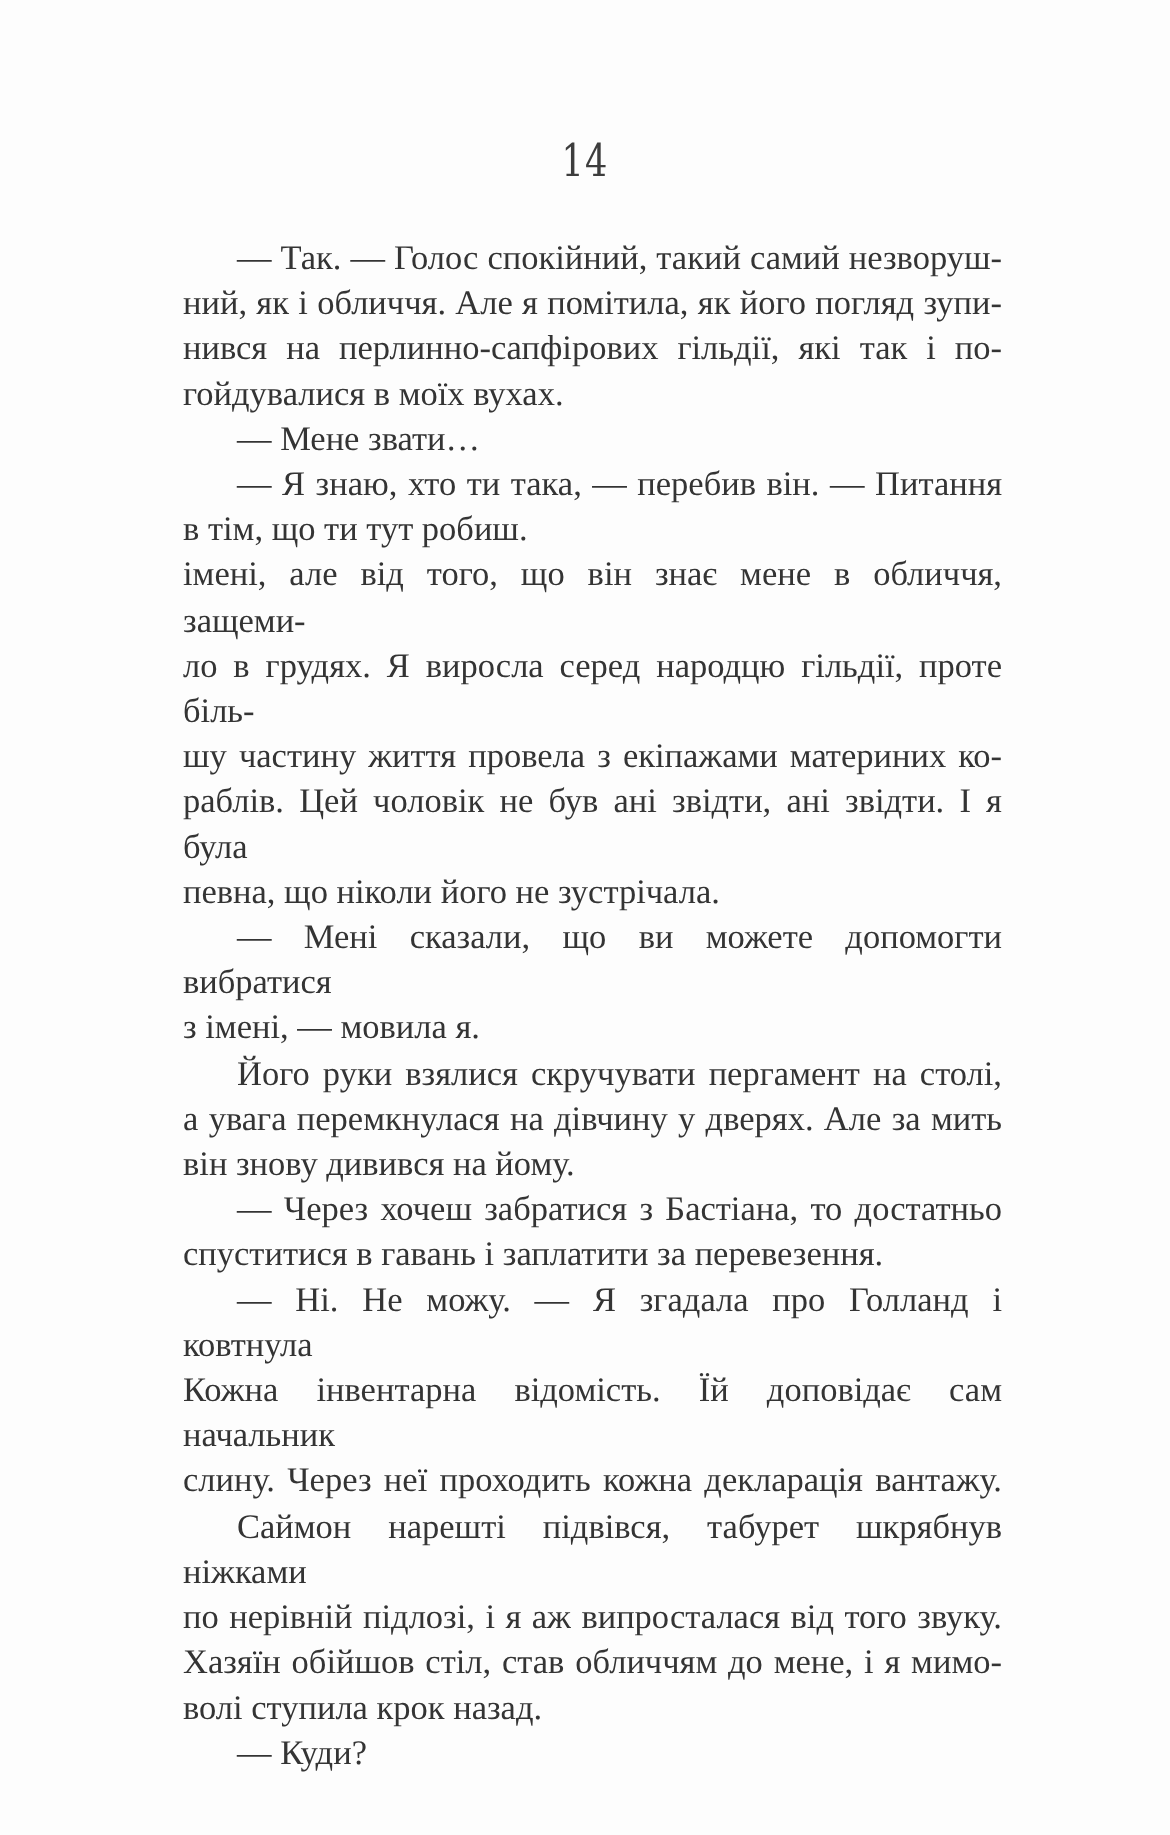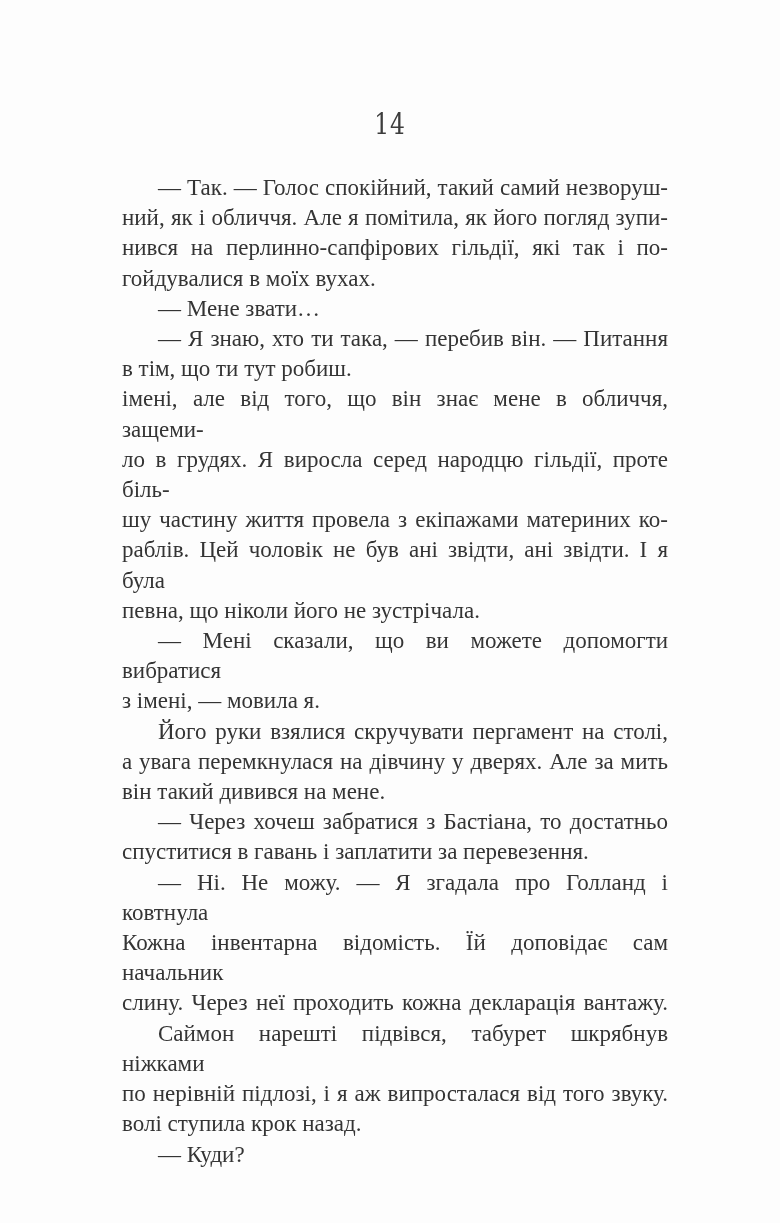--- a/index.html
+++ b/index.html
@@ -12,21 +12,20 @@
     background: #fdfdfd;
     overflow: hidden;
   }
   .book-page {
     position: relative;
     width: 780px;
     height: 997px;
     background: #fdfdfd;
     color: #333333;
     font-family: "Liberation Serif", serif;
-    margin-top: 16px;
   }
   .page-number {
     position: absolute;
     top: 90px;
     left: 0;
     width: 780px;
     text-align: center;
     font-family: "DejaVu Serif", serif;
     font-size: 30px;
     font-weight: 400;
@@ -92,37 +91,38 @@
     </div>
 
     <div class="paragraph">
       <div class="line first">— Мені сказали, що ви можете допомогти вибратися</div>
       <div class="line last">з імені, — мовила я.</div>
     </div>
 
     <div class="paragraph">
       <div class="line first">Його руки взялися скручувати пергамент на столі,</div>
       <div class="line">а увага перемкнулася на дівчину у дверях. Але за мить</div>
-      <div class="line last">він такий дивився на мене.</div>
+      <div class="line last">він знову дивився на йому.</div>
     </div>
 
     <div class="paragraph">
       <div class="line first">— Через хочеш забратися з Бастіана, то достатньо</div>
       <div class="line last">спуститися в гавань і заплатити за перевезення.</div>
     </div>
 
     <div class="paragraph">
       <div class="line first">— Ні. Не можу. — Я згадала про Голланд і ковтнула</div>
       <div class="line">Кожна інвентарна відомість. Їй доповідає сам начальник</div>
       <div class="line">слину. Через неї проходить кожна декларація вантажу.</div>
     </div>
 
     <div class="paragraph">
       <div class="line first">Саймон нарешті підвівся, табурет шкрябнув ніжками</div>
       <div class="line">по нерівній підлозі, і я аж випросталася від того звуку.</div>
+      <div class="line">Хазяїн обійшов стіл, став обличчям до мене, і я мимо-</div>
       <div class="line last">волі ступила крок назад.</div>
     </div>
 
     <div class="paragraph">
       <div class="line first last">— Куди?</div>
     </div>
 
   </div>
 </div>
 

